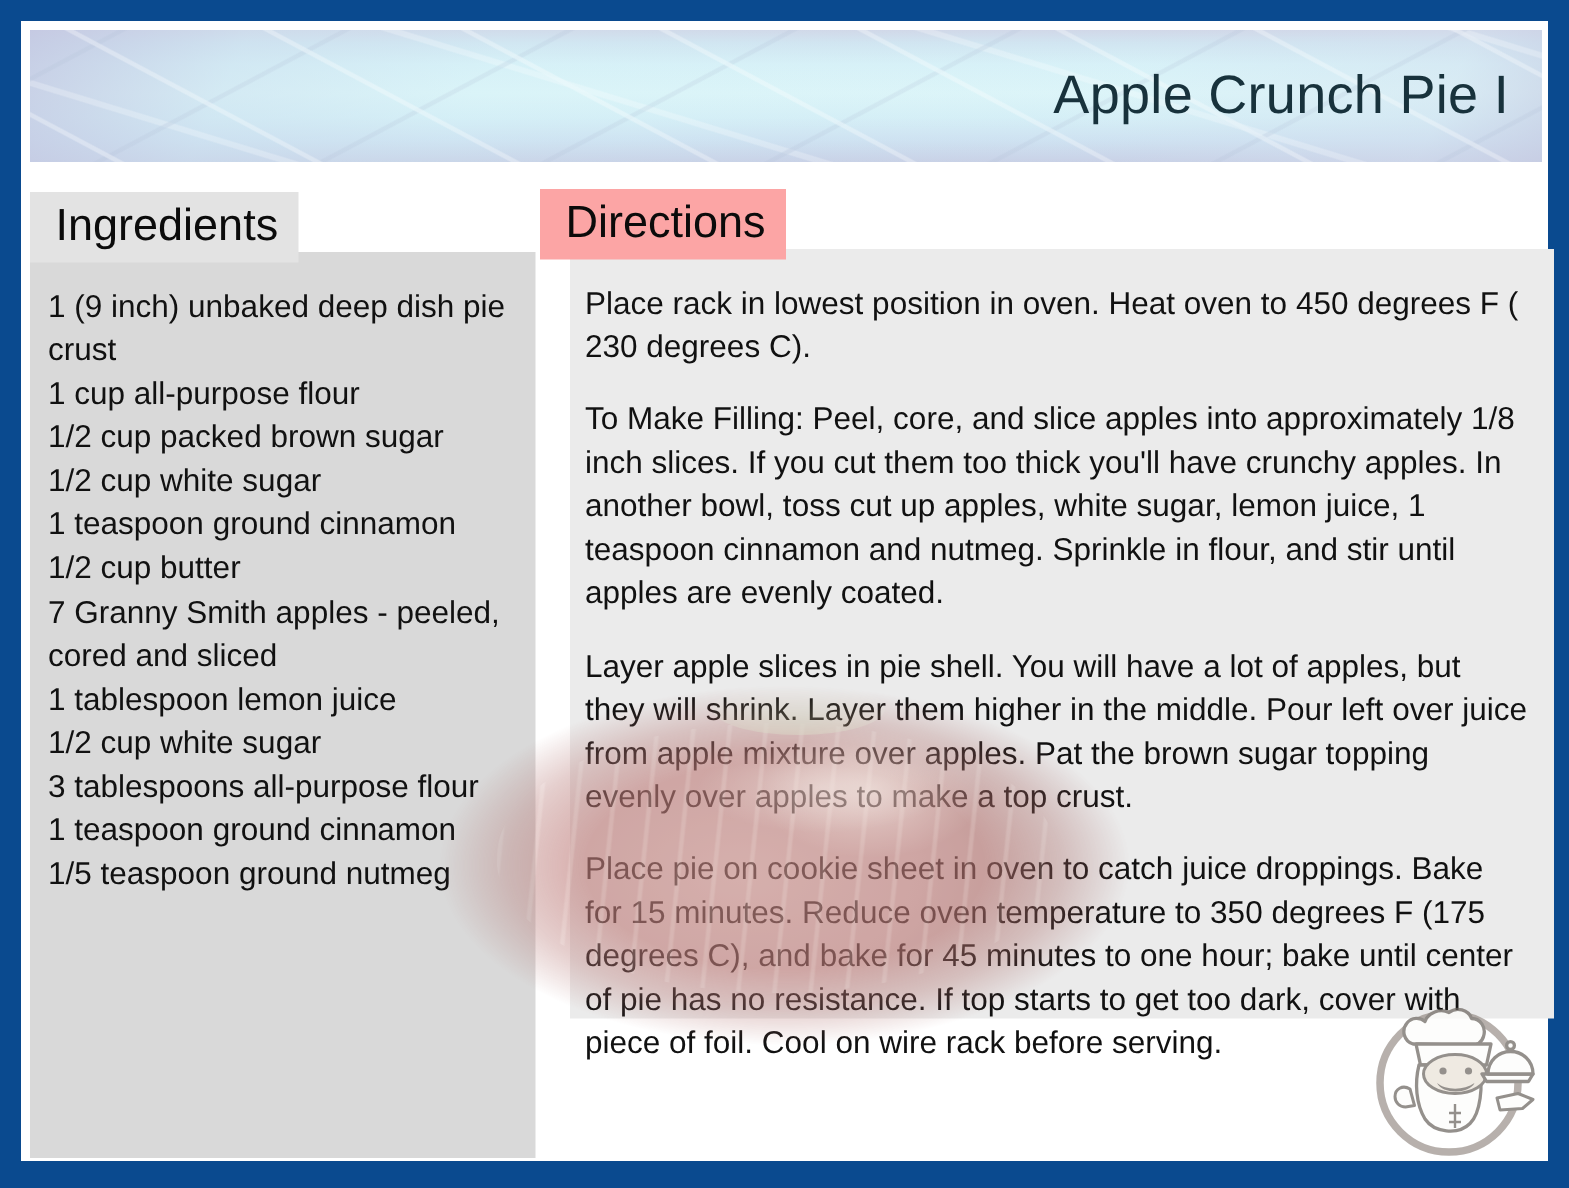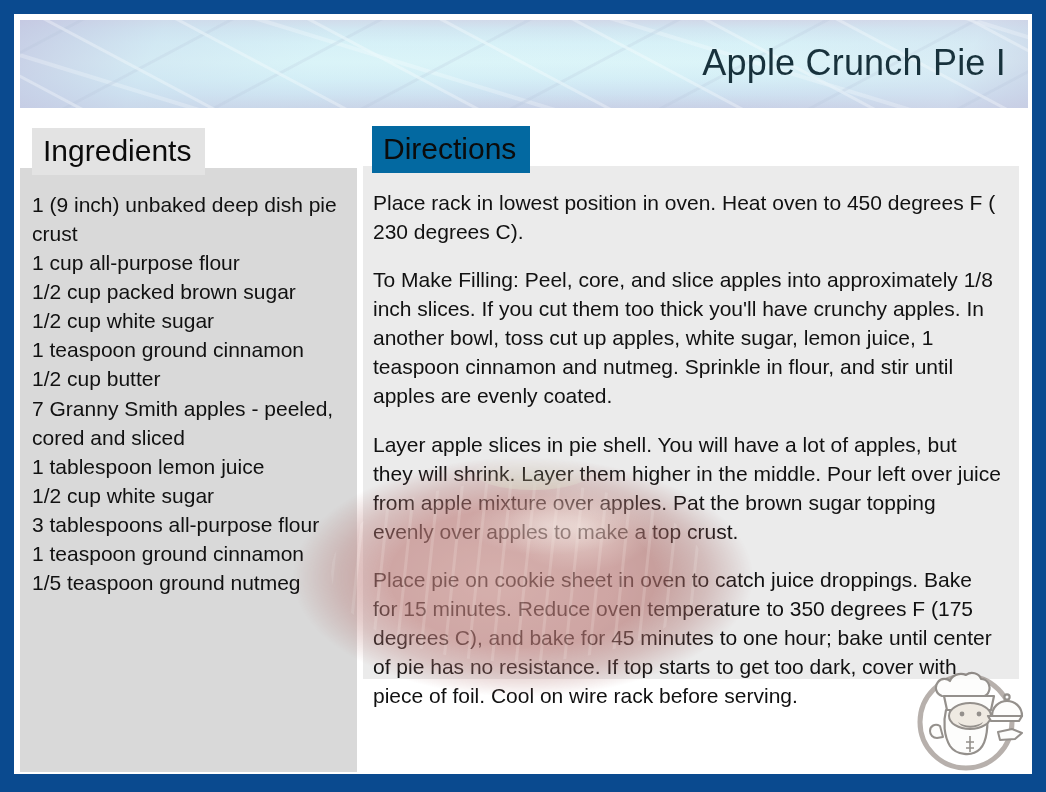--- a/index.html
+++ b/index.html
@@ -100,43 +100,42 @@
   }
 
   
   .sec-head {
     position: absolute;
     z-index: 6;
     background: #e3e3e3;
     font-size: 30px;
     color: #0b0b0b;
     line-height: 1;
-    padding: 8px 14px 9px 11px;
+    padding: 8px 14px 9px 17px;
     white-space: nowrap;
-    margin-left: 12px;
   }
   #head-ingredients { left: 20px;  top: 128px; }
-  #head-directions  { left: 360px; top: 126px; background: #0369a1; }
+  #head-directions  { left: 360px; top: 126px; background: #fca5a5; }
 
   
   .panel {
     position: absolute;
     z-index: 4;
     box-sizing: border-box;
   }
   #panel-ingredients {
     left: 20px;
     top: 168px;
     width: 337px;
     height: 604px;
     background: #d9d9d9;
     padding: 22px 12px 6px 12px;
   }
   #panel-directions {
-    left: 363px;
+    left: 380px;
     top: 166px;
     width: 656px;
     height: 513px;
     background: #ebebeb;
     padding: 22px 18px 4px 10px;
   }
 
   .ing-list {
     margin: 0;
     padding: 0;

